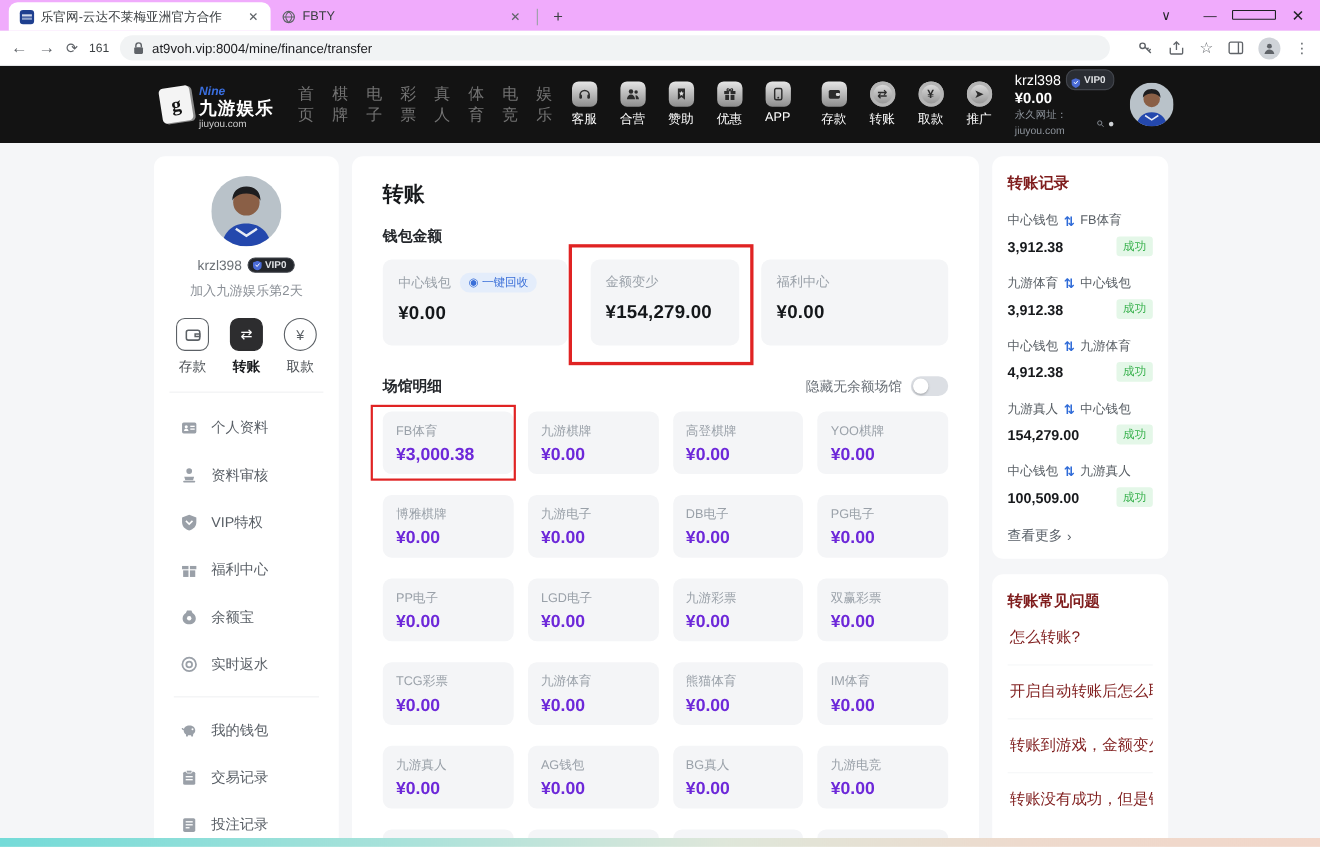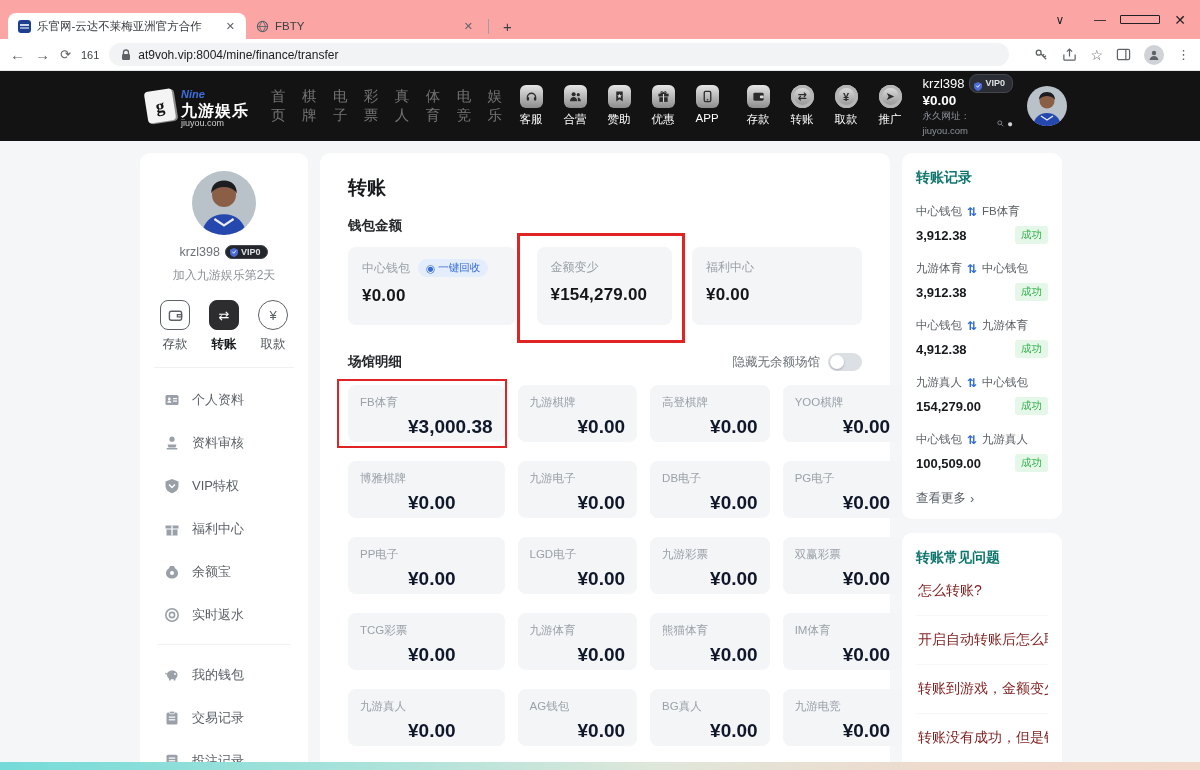--- a/index.html
+++ b/index.html
@@ -1,20 +1,20 @@
 <!DOCTYPE html>
 <html><head>
 <meta charset="utf-8">
 <style>
   * { margin:0; padding:0; box-sizing:border-box; }
   html,body { width:1200px; height:770px; overflow:hidden; background:#f5f6f8;
     font-family:"Liberation Sans","DejaVu Sans",sans-serif; }
 
   
-  .tabstrip { height:39px; background:#fca5a5; display:flex; align-items:flex-end; padding-left:8px; }
+  .tabstrip { height:28px; background:#f0abfc; display:flex; align-items:flex-end; padding-left:8px; }
   .tab { display:flex; align-items:center; gap:6px; height:26px; padding:0 8px 0 10px; width:238px;
     font-size:11.5px; color:#3c4043; }
   .tab.active { background:#fff; border-radius:8px 8px 0 0; }
   .tab .title { flex:1; white-space:nowrap; overflow:hidden; }
   .tab .close { color:#5f6368; font-size:11px; padding:1px 3px; border-radius:50%; }
   .fav1 { width:13px; height:13px; border-radius:3px; background:#1e3f8f; position:relative; flex:none; }
   .fav1::after { content:""; position:absolute; left:2px; top:4px; width:9px; height:2px; background:#cfd8ea; box-shadow:0 3px 0 #8fa3cc; }
   .tabdiv { width:1px; height:15px; background:#9aa0a6; margin:0 4px 5px 4px; }
   .newtab { font-size:15px; color:#3c4043; margin:0 0 4px 10px; }
   .winctl { margin-left:auto; display:flex; align-items:center; height:100%; }
@@ -93,28 +93,28 @@
     display:inline-flex; align-items:center; gap:3px; white-space:nowrap; }
   .red1::after { content:""; position:absolute; inset:-14px -13px -18px -20px; border:3px solid #e02323; pointer-events:none; z-index:5; }
   .venuehead { display:flex; align-items:center; justify-content:space-between; margin-top:28px; }
   .togglewrap { display:flex; align-items:center; gap:8px; font-size:12.5px; color:#6a7077; }
   .toggle { width:34px; height:18px; border-radius:10px; background:#dcdfe4; position:relative; }
   .toggle::after { content:""; position:absolute; left:2px; top:2px; width:14px; height:14px; border-radius:50%;
     background:#fff; box-shadow:0 1px 2px rgba(0,0,0,.25); }
   .venues { display:grid; grid-template-columns:repeat(4,1fr); gap:19px 13px; margin-top:14px; }
   .tile { background:#f4f5f7; border-radius:8px; padding:10px 12px; height:57px; position:relative; }
   .tname { font-size:11.5px; color:#9aa1a9; white-space:nowrap; }
-  .tamt { font-size:19px; font-weight:800; color:#0f172a; margin-top:6px;margin-left:48px; }
+  .tamt { font-size:16px; font-weight:800; color:#6d28d9; margin-top:6px; }
   .annotated::after { content:""; position:absolute; inset:-6px -2px -6px -11px; border:2.5px solid #e02323; pointer-events:none; z-index:5; }
   .ghost { height:57px; }
 
   
   .rightcol { width:160px; display:flex; flex-direction:column; gap:14px; flex:none; }
   .records { padding:16px 14px 12px; }
-  .rtitle { font-size:14px; font-weight:bold; color:#0f766e; }
+  .rtitle { font-size:14px; font-weight:bold; color:#7f1d1d; }
   .rec { margin-top:17px; }
   .rroute { font-size:11.5px; color:#5a6066; display:flex; align-items:center; gap:5px; white-space:nowrap; }
   .swap { color:#2f6bd8; font-weight:bold; font-size:12px; }
   .rline2 { display:flex; align-items:center; justify-content:space-between; margin-top:7px; }
   .ramt { font-size:13px; font-weight:bold; color:#17191c; }
   .rstatus { font-size:10.5px; color:#35b04a; background:#e4f7e8; border-radius:3px; padding:2px 6px; }
   .more { margin-top:18px; font-size:12.5px; color:#596068; display:flex; align-items:center; gap:4px; }
   .faq { padding:16px 14px; flex:1; }
   .fitem { font-size:14px; color:#7f1d1d; padding:15px 2px; border-bottom:1px solid #f6f7f8; white-space:nowrap; overflow:hidden; }
   .fitem:last-child { border-bottom:none; }

